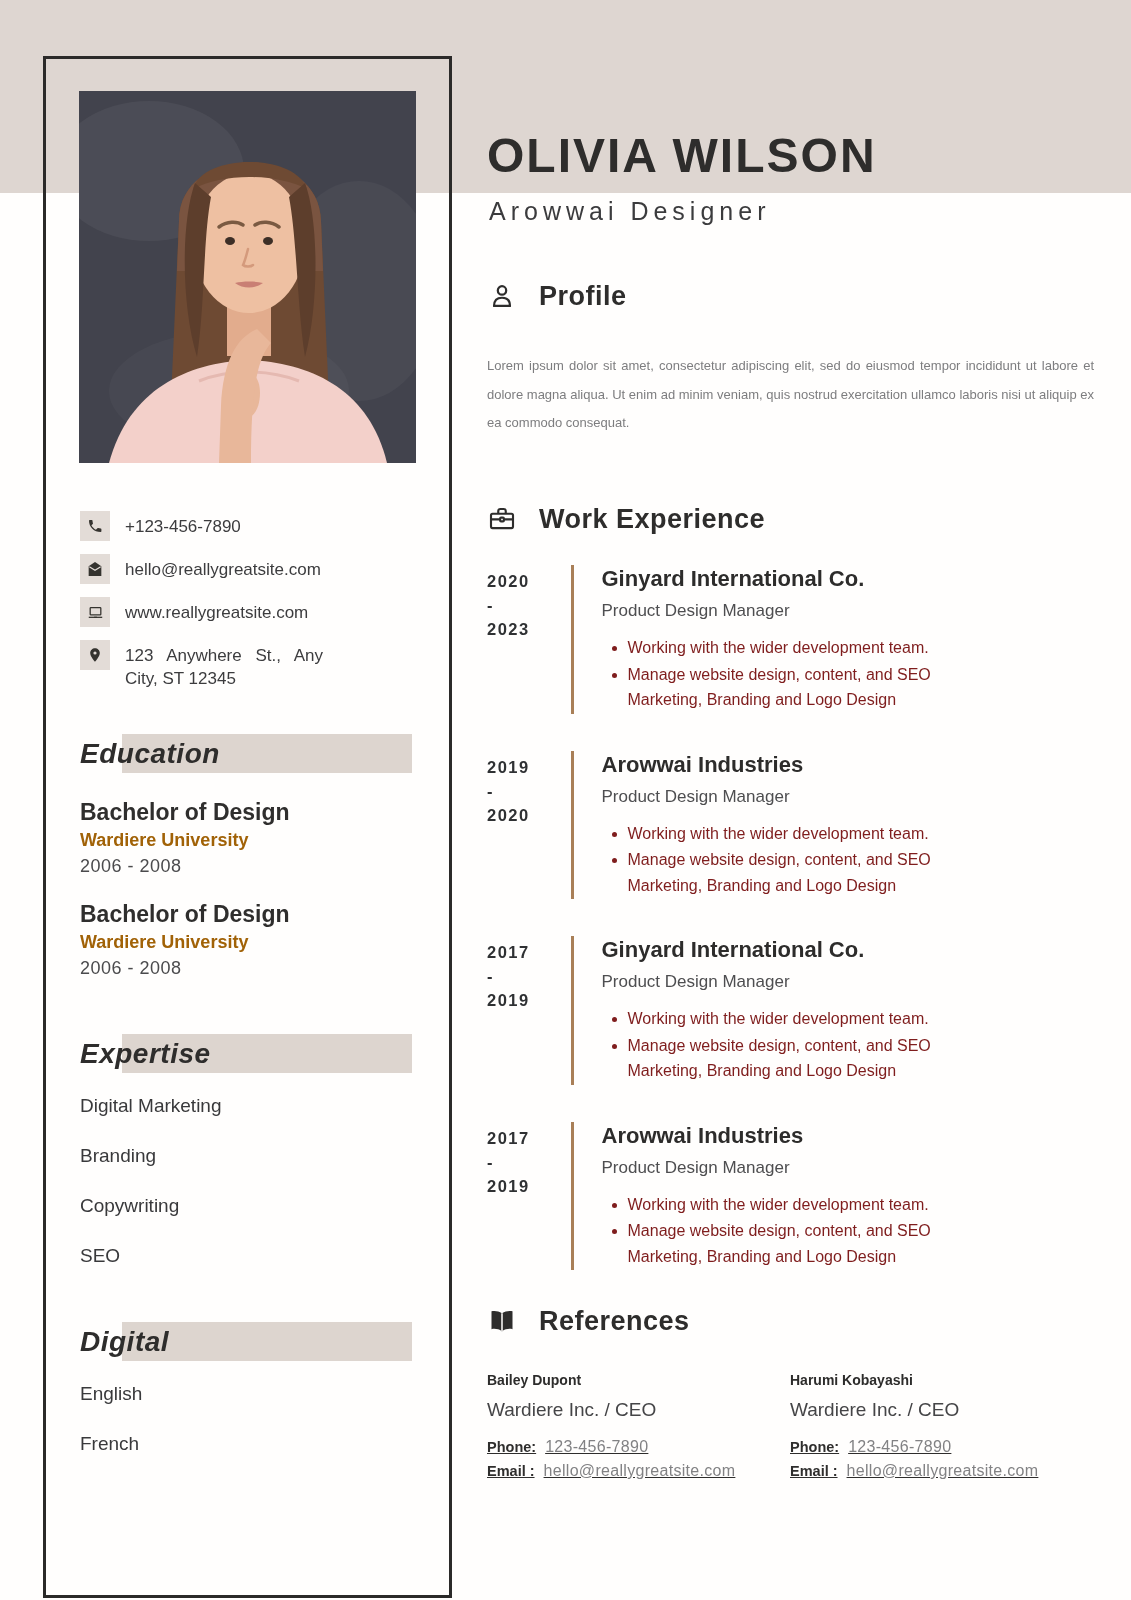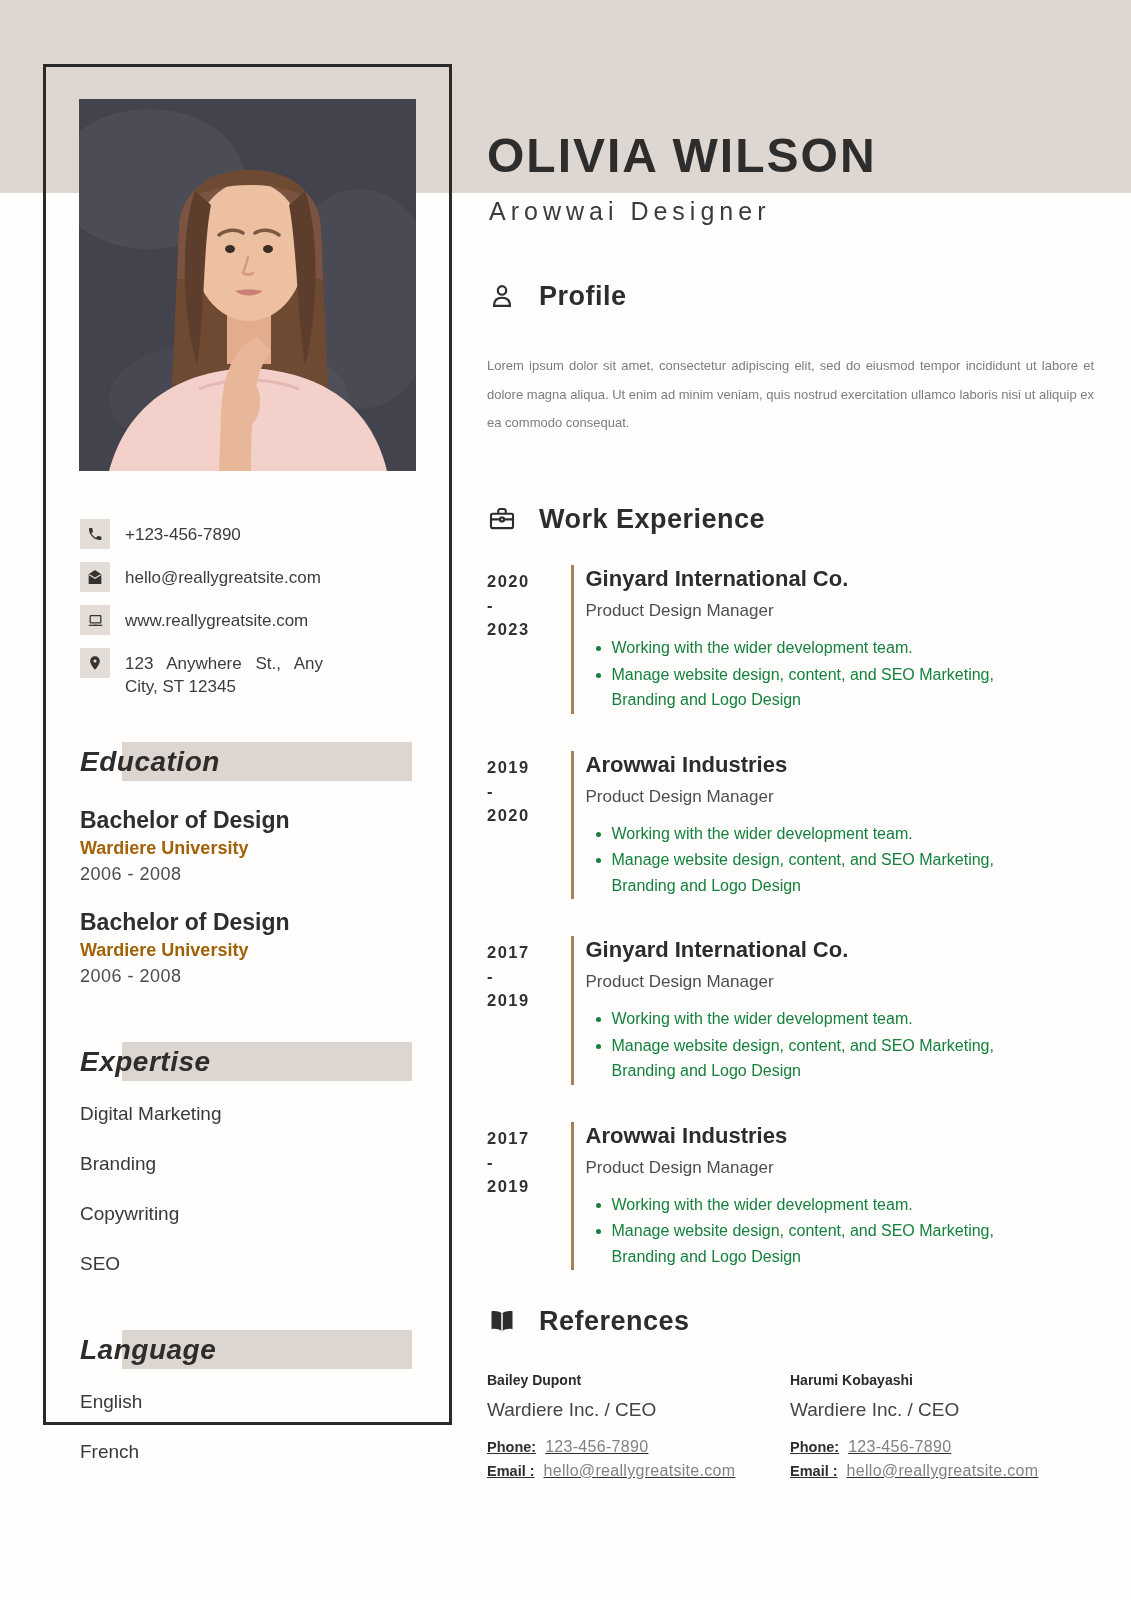--- a/index.html
+++ b/index.html
@@ -24,21 +24,21 @@
     font-size:48px; font-weight:800; letter-spacing:2px;
     color:var(--heading,#2e2d2c); line-height:52px; white-space:nowrap;
   }
   .job{
     position:absolute; left:489px; top:196px;
     font-size:25px; letter-spacing:5px; color:#3b3b3d; line-height:30px;
   }
 
   
   .sidebar{
-    position:absolute; left:43px; top:64px; width:409px; height:1361px;
+    position:absolute; left:43px; top:56px; width:409px; height:1542px;
     border:3px solid #2b2a29; background:transparent;
   }
   .photo{
     position:absolute; left:33px; top:32px; width:337px; height:372px;
     overflow:hidden;
   }
   .photo svg{ display:block; }
 
   .contact{
     position:absolute; left:34px; top:452px; width:345px; list-style:none;
@@ -88,25 +88,25 @@
   .entries{ margin-top:30px; }
   .entry{ display:flex; margin-bottom:37px; }
   .edates{
     flex:0 0 50px; font-size:16.5px; font-weight:700;
     letter-spacing:1.5px; color:#2f3133; line-height:26px; padding-top:3px;
   }
   .edates .dash{ line-height:22px; }
   .eline{
     flex:0 0 2.5px; margin-left:34px; background:var(--timeline,#a97f57);
   }
-  .econtent{ width:436px; padding-left:12px; }
+  .econtent{ width:436px; padding-left:28px; }
   .company{ font-size:22px; font-weight:800; line-height:28px; color:#2d2c2b; }
   .role{ margin-top:6px; font-size:17px; color:#4e4e50; line-height:24px; }
   .bullets{ margin-top:12px; padding-left:26px; }
-  .bullets li{ font-size:16px; color:#15803d; line-height:25.5px; margin-bottom:1px; }
+  .bullets li{ font-size:16px; color:#7f1d1d; line-height:25.5px; margin-bottom:1px; }
 
   .refs-grid{ margin-top:30px; display:grid; grid-template-columns:303px auto; }
   .ref-name{ font-size:14px; font-weight:800; line-height:27px; color:#2d2c2b; }
   .ref-company{ margin-top:3px; font-size:19px; color:#454547; line-height:26px; }
   .ref-rows{ margin-top:12px; }
   .ref-row{ line-height:24px;text-decoration:underline; }
   .ref-label{ font-size:14.5px; font-weight:800; color:#2f2e2d; margin-right:9px; }
   .ref-value{ font-size:16px; color:#828284; letter-spacing:0.3px; }
 </style>
 </head>
@@ -222,21 +222,21 @@
         <li>Digital Marketing</li>
         <li>Branding</li>
         <li>Copywriting</li>
         <li>SEO</li>
       </ul>
     </section>
 
     <section class="side-sec" style="top:1263px;">
       <div class="side-head">
         <div class="hl-bar"></div>
-        <span class="t">Language</span>
+        <span class="t">Digital</span>
       </div>
       <ul class="plain-list" style="margin-top:19px;">
         <li>English</li>
         <li>French</li>
       </ul>
     </section>
   </aside>
 
   <section class="r-sec" style="top:280px;">
     <div class="r-head">

